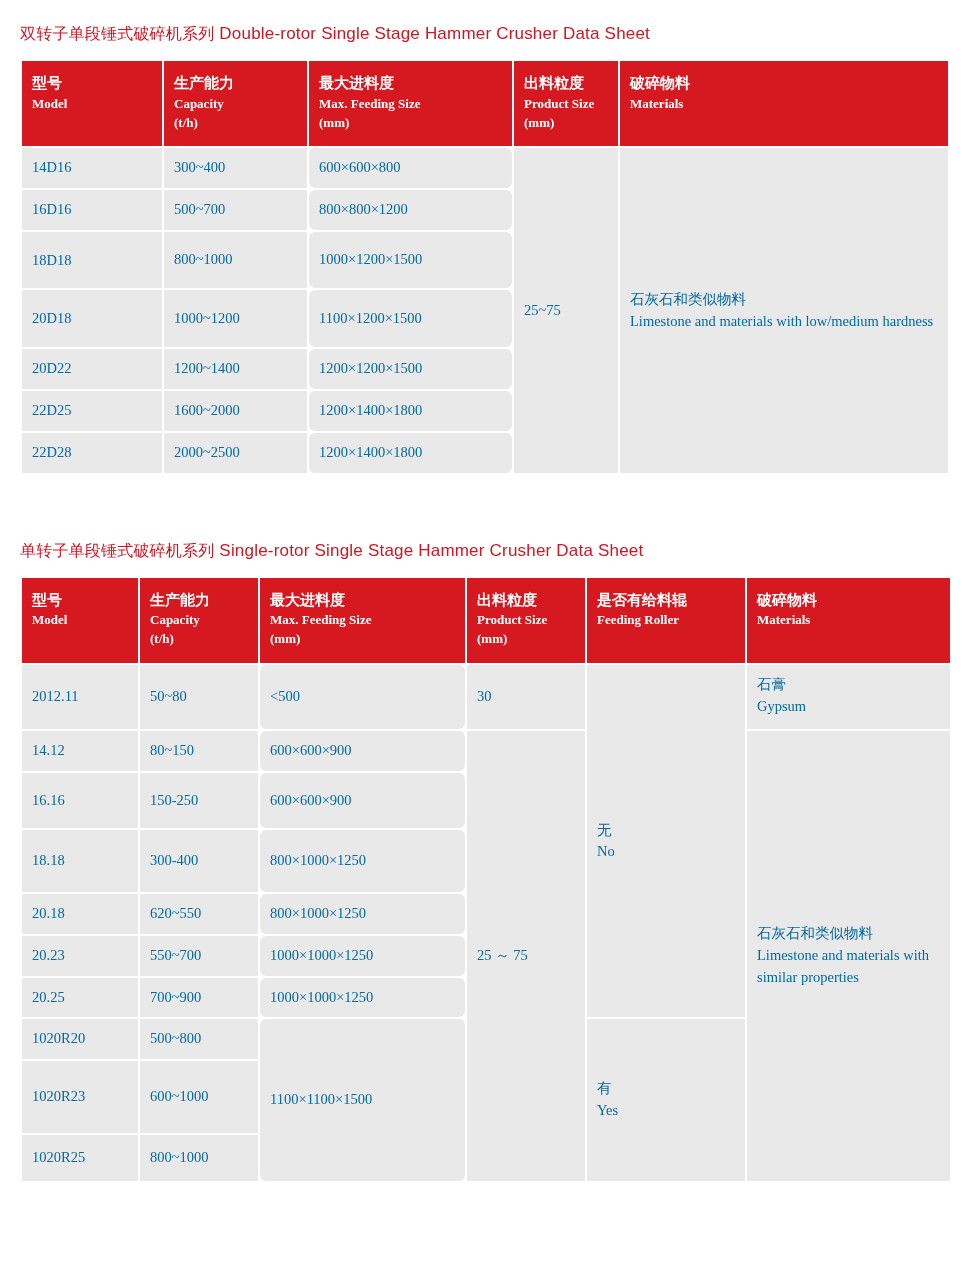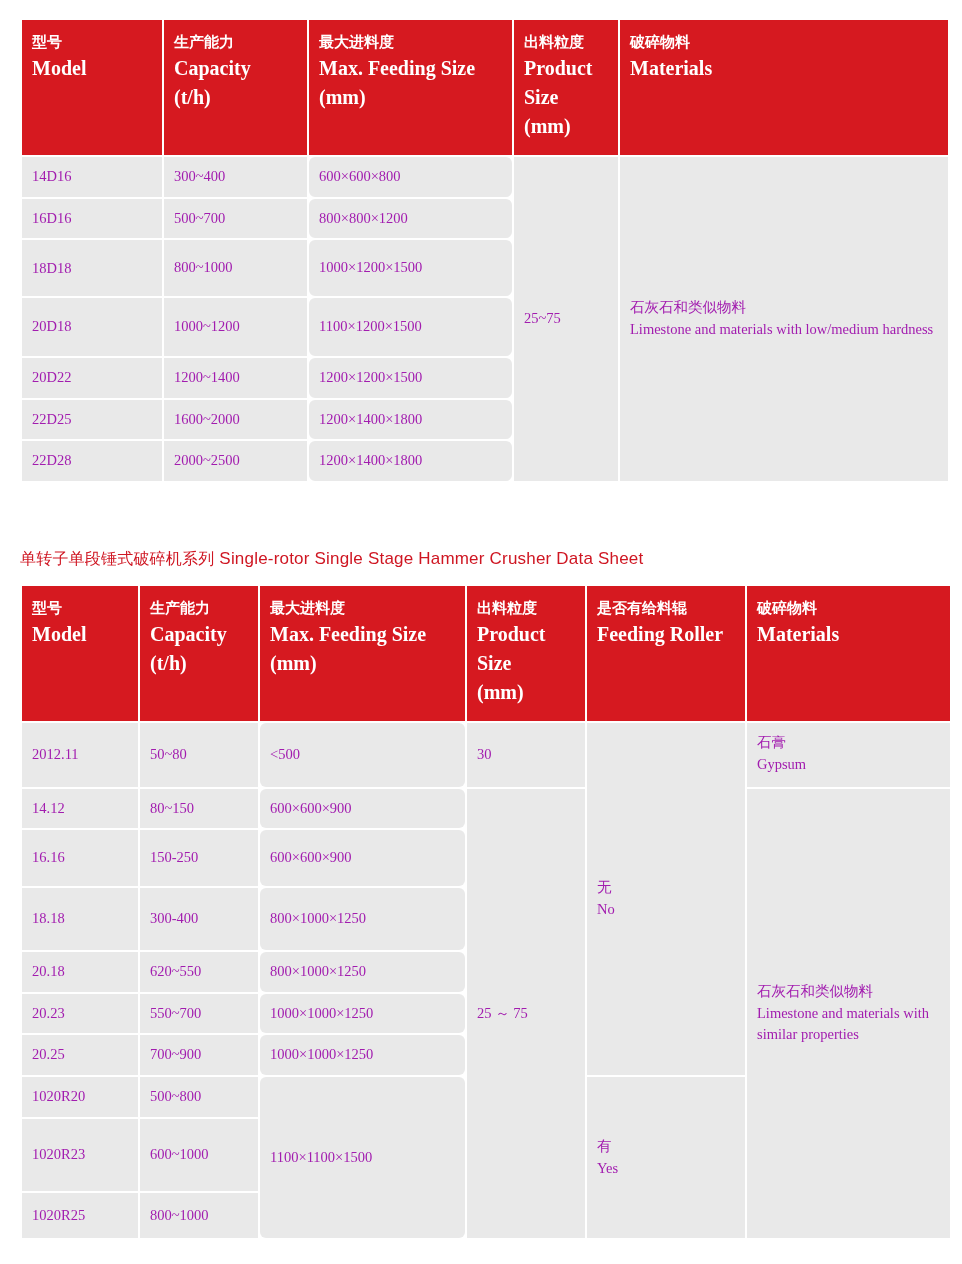--- a/index.html
+++ b/index.html
@@ -48,30 +48,30 @@
     font-size: 15px;
     line-height: 1.45;
   }
   thead th .cn {
     font-family: "DejaVu Sans", sans-serif;
     font-size: 15px;
     display: block;
   }
   thead th .en {
     font-family: "Liberation Serif", serif;
-    font-size: 20px;
+    font-size: 13px;
     display: block;
   }
   tbody td {
     background: #e9e9e9;
     vertical-align: middle;
     padding: 9px 10px;
     font-size: 14.5px;
     line-height: 1.5;
-    color: #a21caf;
+    color: #0369a1;
   }
   tbody td .cn {
     font-family: Liberation Serif, serif;
     font-size: 14.5px;
     display: block;
   }
   tbody td .en {
     font-family: "Liberation Serif", serif;
     font-size: 14.5px;
     display: block;
@@ -83,20 +83,24 @@
     padding-top: 14px;
   }
   .num { white-space: nowrap; border-radius: 6px; }
   .center-v { vertical-align: middle; }
 </style>
 </head>
 <body>
 
 <div class="page">
 
+  <div class="section-title">
+    <span class="cn">双转子单段锤式破碎机系列</span>
+    <span>Double-rotor Single Stage Hammer Crusher Data Sheet</span>
+  </div>
 
   <table>
     <colgroup>
       <col style="width:140px">
       <col style="width:143px">
       <col style="width:203px">
       <col style="width:104px">
       <col style="width:328px">
     </colgroup>
     <thead>

